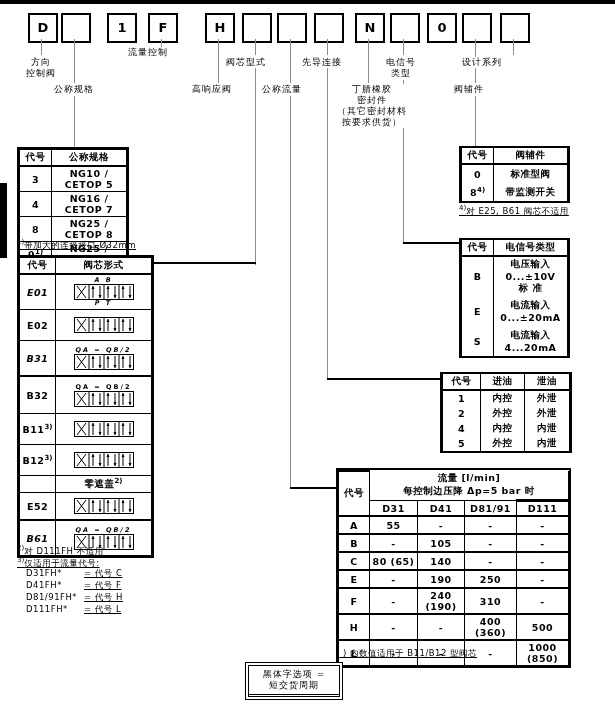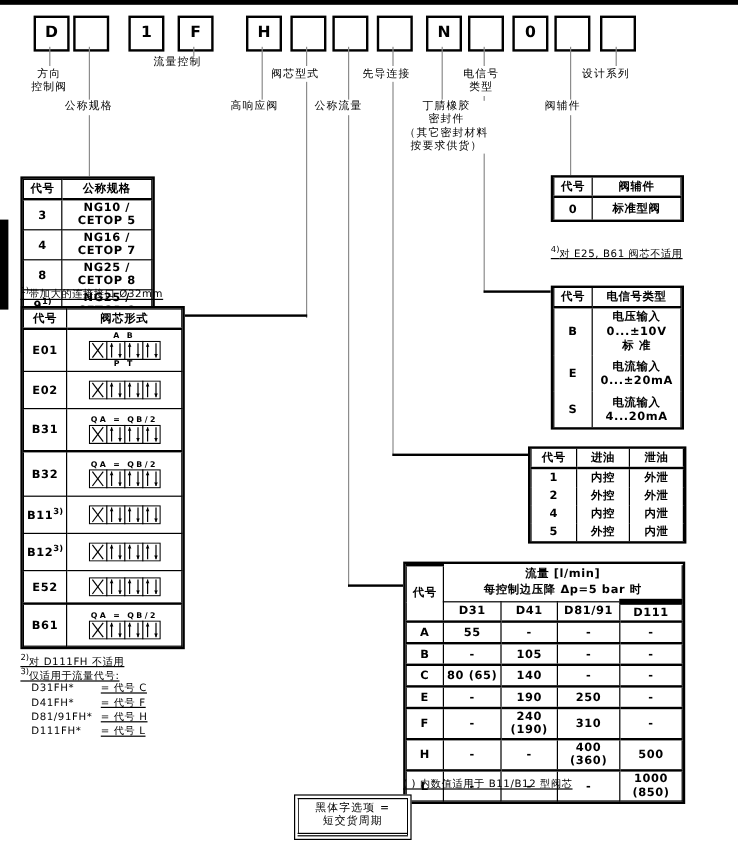--- a/index.html
+++ b/index.html
@@ -24,21 +24,21 @@
   sup{font-size:7px;vertical-align:super;letter-spacing:0;}
   .note{position:absolute;font-size:8.5px;letter-spacing:0.5px;white-space:nowrap;text-decoration:underline;}
   .symtop{font-size:6.5px;line-height:7px;font-weight:bold;letter-spacing:2px;}
   .symwrap{display:flex;flex-direction:column;align-items:center;justify-content:center;}
   .sub td{font-size:9px;}
   .bboxo{position:absolute;left:245px;top:662px;width:92px;height:32px;border:1px solid #000;
          padding:2px;background:#fff;}
   .bboxi{border:1px solid #000;border-bottom:3px double #000;width:100%;height:100%;box-sizing:border-box;
          display:flex;flex-direction:column;align-items:center;justify-content:center;
          font-size:9px;line-height:11px;letter-spacing:1px;}
-  .r32 td{height:32px;} .r28 td{height:28px;} .r34 td{height:34px;} .r24 td{height:24px;}
+  .r32 td{height:32px;font-style:italic;} .r28 td{height:28px;} .r34 td{height:34px;} .r24 td{height:24px;}
   .spool{display:block;}
 </style>
 </head>
 <body>
 
 <div class="page">
   <div class="topbar"></div>
   <div class="edgetab"></div>
 
   <div class="cbox" style="left:28px">D</div>
@@ -91,21 +91,21 @@
   <div class="lbl" style="left:372px;top:84px">
     <div>丁腈橡胶</div>
     <div>密封件</div>
     <div>（其它密封材料</div>
     <div>按要求供货）</div>
   </div>
   <div class="lbl" style="left:401px;top:57px">
     <div>电信号</div>
     <div>类型</div>
   </div>
-  <div class="lbl" style="left:505px;top:57px">设计系列</div>
+  <div class="lbl" style="left:482px;top:57px">设计系列</div>
   <div class="lbl" style="left:469px;top:84px">阀辅件</div>
 
   <div class="tw" style="left:17px;top:147px;width:108px">
     <table class="tbl">
       <colgroup>
           <col style="width:32px">
           <col>
         </colgroup>
       <tbody>
           <tr class="hd">
@@ -341,20 +341,24 @@
                     <polygon points="34,2 32.5,5 35.5,5"></polygon>
                     <polygon points="41,14 39.5,11 42.5,11"></polygon>
                     <polygon points="49,2 47.5,5 50.5,5"></polygon>
                     <polygon points="56,14 54.5,11 57.5,11"></polygon>
                   </g>
                 </svg>
           <div class="symtop"></div>
         </div>
             </td>
       </tr>
+      <tr class="sub">
+        <td></td>
+        <td><span>零遮盖</span><sup>2)</sup></td>
+      </tr>
       <tr class="r24">
         <td><span>E52</span><sup></sup></td>
         <td>
               <div class="symwrap">
           <div class="symtop"></div>
           <svg class="spool" width="60" height="16" viewBox="0 0 60 16">
                   <g stroke="#000" fill="none">
                     <rect x="0.5" y="0.5" width="59" height="15"></rect>
                     <line x1="15" y1="0" x2="15" y2="16"></line>
                     <line x1="30" y1="0" x2="30" y2="16"></line>
@@ -444,20 +448,24 @@
           <col>
         </colgroup>
       <tbody>
           <tr class="hd">
         <td>代号</td>
         <td>阀辅件</td>
       </tr>
       <tr>
         <td style="height:16px"><span>0</span><sup></sup></td>
         <td>标准型阀</td>
+      </tr>
+      <tr>
+        <td style="height:16px"><span>8</span><sup>4)</sup></td>
+        <td>带监测开关</td>
       </tr>
     </tbody>
       </table>
   </div>
   <div class="note" style="left:459px;top:204px">
     <sup>4)</sup><span>对 E25, B61 阀芯不适用</span>
   </div>
 
   <div class="tw" style="left:459px;top:238px;width:107px">
     <table class="tbl noline">
@@ -547,21 +555,21 @@
         <td rowspan="2">代号</td>
         <td colspan="4" style="border-top:none">
           <div>流量 [l/min]</div>
           <div>每控制边压降 Δp=5 bar 时</div>
         </td>
       </tr>
       <tr>
         <td style="border-top:1px solid #000">D31</td>
         <td style="border-top:1px solid #000">D41</td>
         <td style="border-top:1px solid #000">D81/91</td>
-        <td style="border-top:5px solid #000000">D111</td>
+        <td style="border-top:3px solid #000000">D111</td>
       </tr>
       <tr>
             <td style="height:14px">A</td>
             <td>55</td>
             <td>-</td>
             <td>-</td>
             <td>-</td>
           </tr>
       <tr>
             <td style="height:14px">B</td>

